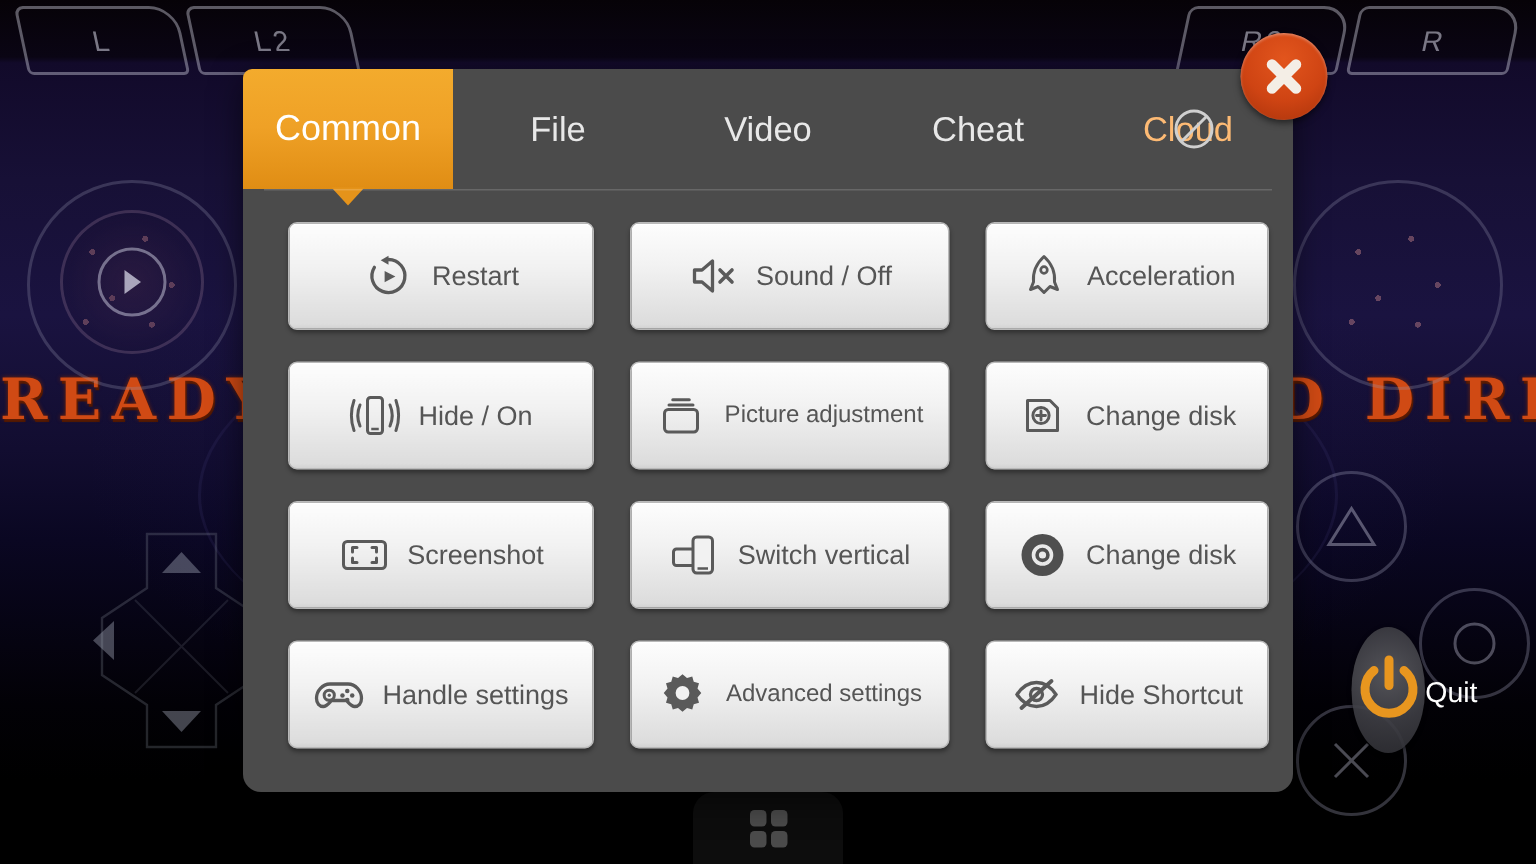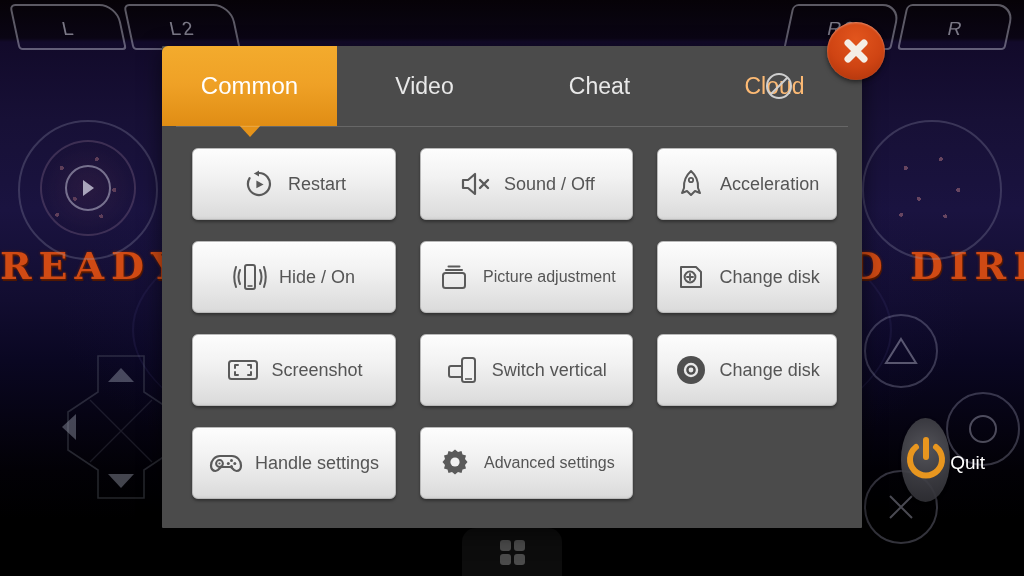--- a/index.html
+++ b/index.html
@@ -143,21 +143,21 @@
     box-shadow: 0 2px 5px rgba(0,0,0,0.55), inset 0 1px 2px rgba(255,255,255,0.35);
     display: flex; align-items: center; justify-content: center;
     z-index: 40;
   }
 
   
   .panel {
     position: absolute; left: 162px; top: 46px;
     width: 700px; height: 482px;
     background: #4b4b4b;
-    border-radius: 1px;
+    border-radius: 12px;
     box-shadow: 0 6px 22px rgba(0,0,0,0.55);
     z-index: 20;
     overflow: visible;
   }
   .tabs {
     position: relative; height: 80px;
     display: flex; align-items: stretch;
   }
   .tab {
     flex: 1 1 0;
@@ -314,20 +314,23 @@
     </svg>
   </div>
 
   <div class="panel">
 
     <div class="tabs">
       <div class="tab active">
         <span>Common</span>
       </div>
       <div class="tab">
+        <span>File</span>
+      </div>
+      <div class="tab">
         <span>Video</span>
       </div>
       <div class="tab">
         <span>Cheat</span>
       </div>
       <div class="tab disabled">
         <span>Cloud</span>
         <span class="block-icon">
           <svg width="30" height="30" viewBox="0 0 30 30" aria-hidden="true">
             <circle cx="15" cy="15" r="12" fill="none" stroke="#cfcfcf" stroke-width="2"></circle>
@@ -457,16 +460,26 @@
       <div class="mbtn">
         <span class="ico">
           <svg width="30" height="30" viewBox="0 0 30 30" aria-hidden="true">
             <path d="M15 1.5 L18 4 L21.5 3 L22.5 6.5 L26 7.5 L25 11 L27.5 14 L25 17 L26 20.5 L22.5 21.5 L21.5 25 L18 24 L15 26.5 L12 24 L8.5 25 L7.5 21.5 L4 20.5 L5 17 L2.5 14 L5 11 L4 7.5 L7.5 6.5 L8.5 3 L12 4 Z" fill="#5a5a5a"></path>
             <circle cx="15" cy="14" r="4.6" fill="#f2f2f2"></circle>
           </svg>
         </span>
         <span class="lbl sm">Advanced settings</span>
       </div>
 
+      <div class="mbtn">
+        <span class="ico">
+          <svg width="32" height="24" viewBox="0 0 32 24" aria-hidden="true">
+            <path d="M3 12 C7 6 11.5 4 16 4 C20.5 4 25 6 29 12 C25 18 20.5 20 16 20 C11.5 20 7 18 3 12 Z" fill="none" stroke="#5a5a5a" stroke-width="2.2"></path>
+            <circle cx="16" cy="12" r="4" fill="none" stroke="#5a5a5a" stroke-width="2.2"></circle>
+            <path d="M6 21 L26 3" stroke="#5a5a5a" stroke-width="2.6" stroke-linecap="round"></path>
+          </svg>
+        </span>
+        <span class="lbl">Hide Shortcut</span>
+      </div>
 
     </div>
   </div>
 </div>
 
 </body></html>

